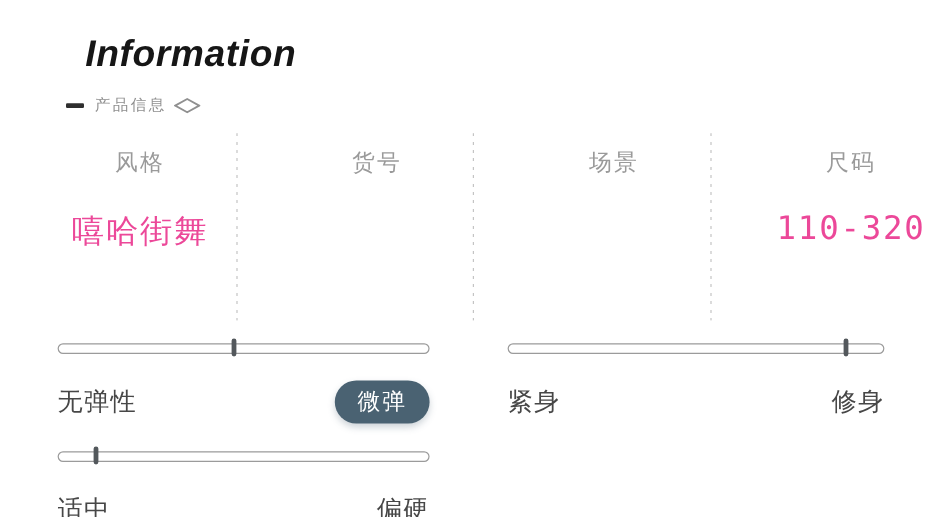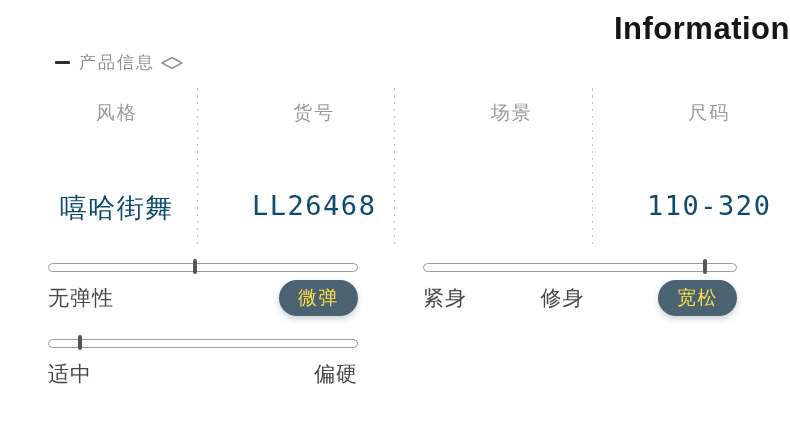--- a/index.html
+++ b/index.html
@@ -6,32 +6,32 @@
   .page {
     position:relative;
     width:790px; height:431px;
     background:#ffffff;
     font-family:"Liberation Sans","DejaVu Sans",sans-serif;
     overflow:hidden;
   }
   
   .hdr { padding:10px 0 0 55px; }
   .title {
-    margin:0;
+    margin:16px;
     font-size:31px;
     font-weight:700;
+    font-style:italic;
     color:#161616;
     letter-spacing:0.5px;
     line-height:1.2;
-    text-align:right;
   }
   .sub {
     margin-top:4px;
     display:flex; align-items:center;
-    font-size:17px;
+    font-size:13px;
     color:#8f8f8f;
     letter-spacing:2px;
   }
   .dash {
     width:15px; height:3.5px;
     background:#2e2e2e; border-radius:1px;
     margin-right:9px;
   }
   .diamond { margin-left:6px; display:inline-flex; align-items:center; }
   
@@ -50,23 +50,23 @@
     position:absolute; right:0; top:2px; bottom:2px; width:1px;
     background-image:repeating-linear-gradient(to bottom,#c4c4c4 0 2.5px,transparent 2.5px 7px);
   }
   .col-label {
     margin-top:14px;
     font-size:19px;
     color:#9a9a9a;
     letter-spacing:2px;
   }
   .col-value {
-    margin-top:64px;
+    margin-top:26px;
     font-size:27px;
-    color:#0c4a6e;
+    color:#ec4899;
     letter-spacing:1.5px;
     font-family:"DejaVu Sans Mono","Liberation Sans",sans-serif;
     white-space:nowrap;
   }
   
   .sliders {
     display:grid;
     grid-template-columns:310px 314px;
     column-gap:65px;
     row-gap:23px;
@@ -84,30 +84,30 @@
     top:-5px;
     width:4px; height:15px;
     background:#53585c;
     border-radius:2px;
     transform:translateX(-50%);
   }
   .labels {
     display:flex;
     justify-content:space-between;
     align-items:center;
-    margin-top:7px;
+    margin-top:21px;
     min-height:37px;
     font-size:21px;
     color:#474747;
     letter-spacing:1px;
   }
   .opt { white-space:nowrap; }
   .pill {
     background:#4a6272;
-    color:#fde047;
+    color:#ffffff;
     border-radius:999px;
     padding:5px 19px;
     font-size:19px;
     letter-spacing:1.5px;
     box-shadow:0 3px 6px rgba(74,98,114,0.28);
   }
 </style>
 </head>
 <body>
 
@@ -126,21 +126,20 @@
     </div>
   </div>
 
   <div class="info-table">
     <div class="col">
       <div class="col-label">风格</div>
       <div class="col-value">嘻哈街舞</div>
     </div>
     <div class="col">
       <div class="col-label">货号</div>
-      <div class="col-value">LL26468</div>
     </div>
     <div class="col">
       <div class="col-label">场景</div>
     </div>
     <div class="col">
       <div class="col-label">尺码</div>
       <div class="col-value">110-320</div>
     </div>
   </div>
 
@@ -156,21 +155,20 @@
       </div>
     </div>
 
     <div class="slider">
       <div class="slider-track">
         <span class="thumb" style="left: 90%;"></span>
       </div>
       <div class="labels">
         <span class="opt">紧身</span>
         <span class="opt">修身</span>
-        <span class="opt pill">宽松</span>
       </div>
     </div>
 
 
     <div class="slider">
       <div class="slider-track">
         <span class="thumb" style="left: 10%;"></span>
       </div>
       <div class="labels">
         <span class="opt">适中</span>

